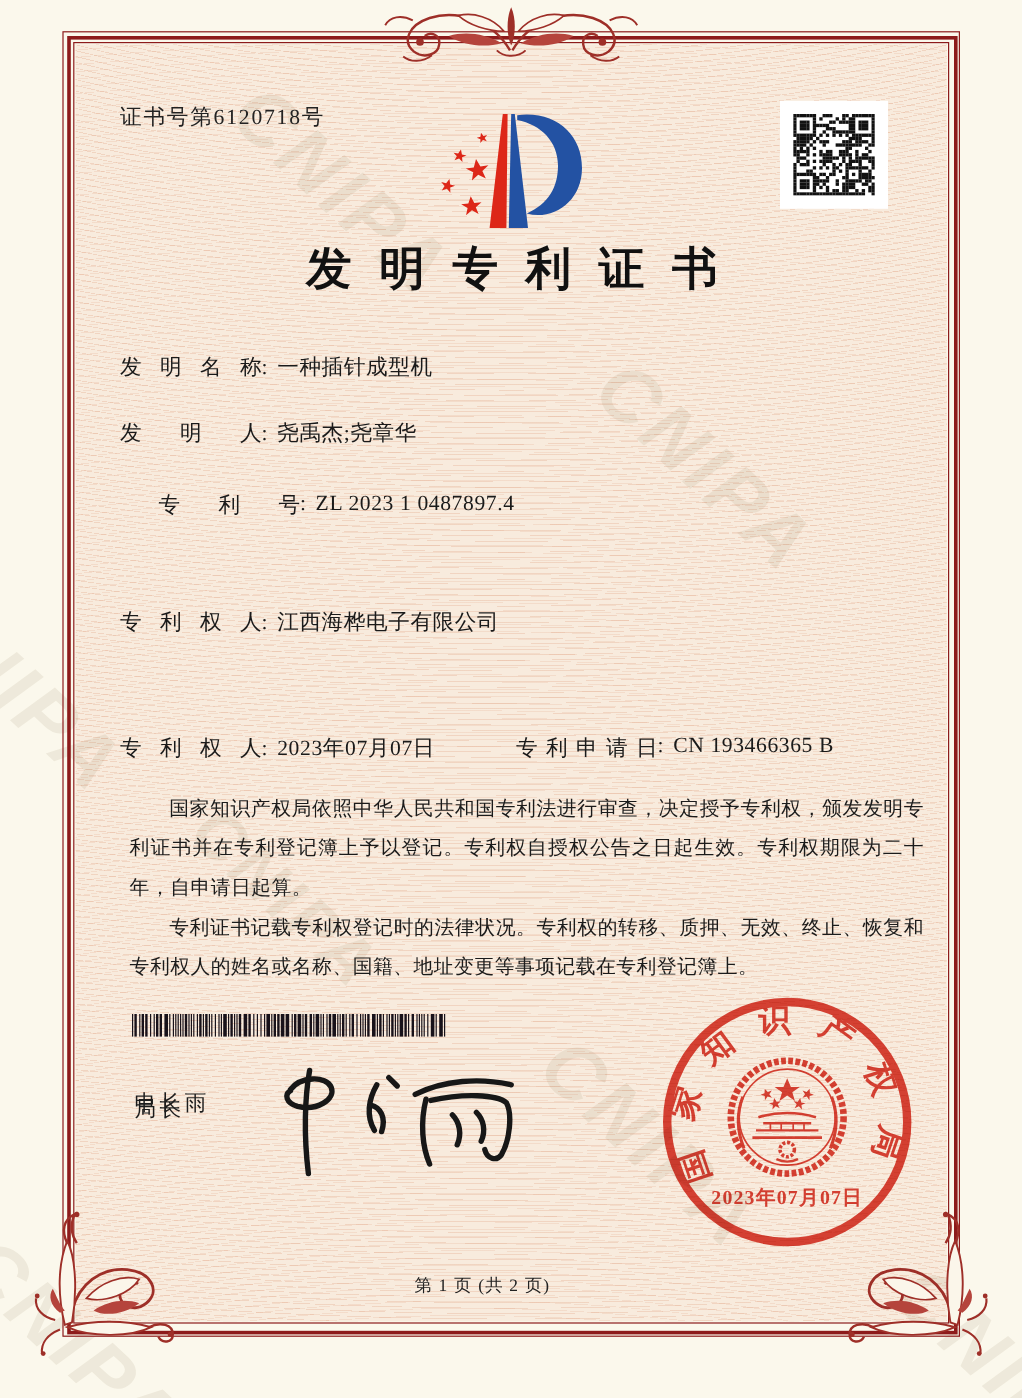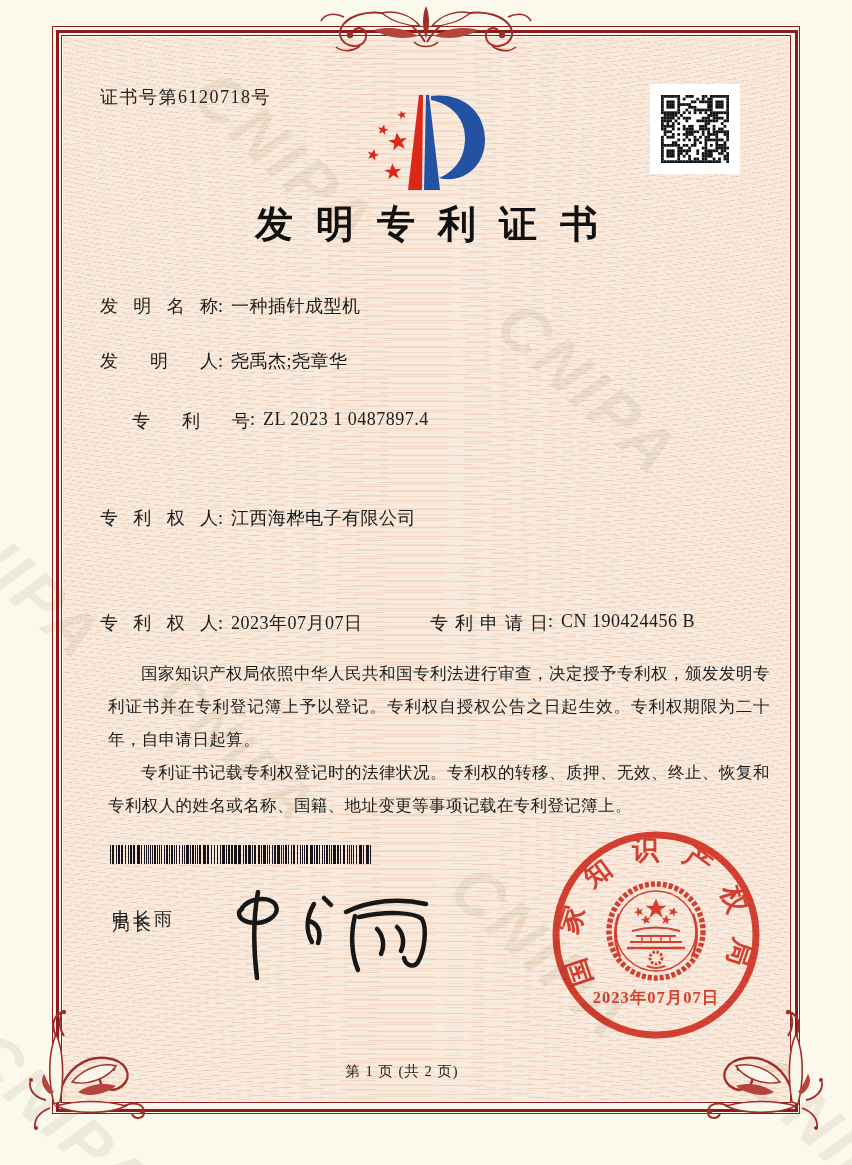--- a/index.html
+++ b/index.html
@@ -500,21 +500,21 @@
   </div>
   <div class="ct frow" style="top:409px;margin-left:32px;">
     <span class="flabel">专利号</span><span class="fcolon">:</span><span class="fval">ZL 2023 1 0487897.4</span>
   </div>
   <div class="ct frow" style="top:506px;">
     <span class="flabel">专利权人</span><span class="fcolon">:</span><span class="fval">江西海桦电子有限公司</span>
   </div>
   <div class="ct frow" style="top:611px;">
     <span class="flabel">专利权人</span><span class="fcolon">:</span><span class="fval">2023年07月07日</span>
     <span class="g2">
-      <span class="flabel">专利申请日</span><span class="fcolon">:</span><span class="fval">CN 190424456 B</span>
+      <span class="flabel">专利申请日</span><span class="fcolon">:</span><span class="fval">CN 193466365 B</span>
     </span>
   </div>
 
   <div class="ct paras">
     <p>国家知识产权局依照中华人民共和国专利法进行审查，决定授予专利权，颁发发明专利证书并在专利登记簿上予以登记。专利权自授权公告之日起生效。专利权期限为二十年，自申请日起算。</p>
     <p>专利证书记载专利权登记时的法律状况。专利权的转移、质押、无效、终止、恢复和专利权人的姓名或名称、国籍、地址变更等事项记载在专利登记簿上。</p>
   </div>
 
   <div class="ct barcode" id="barcode"><span style="width:1px;margin-right:1px"></span><span style="width:2px;margin-right:2px"></span><span style="width:1px;margin-right:1px"></span><span style="width:2px;margin-right:1px"></span><span style="width:2px;margin-right:2px"></span><span style="width:1px;margin-right:2px"></span><span style="width:1px;margin-right:1px"></span><span style="width:2px;margin-right:1px"></span><span style="width:2px;margin-right:2px"></span><span style="width:3px;margin-right:1px"></span><span style="width:1px;margin-right:2px"></span><span style="width:1px;margin-right:1px"></span><span style="width:1px;margin-right:1px"></span><span style="width:1px;margin-right:1px"></span><span style="width:1px;margin-right:1px"></span><span style="width:1px;margin-right:1px"></span><span style="width:2px;margin-right:1px"></span><span style="width:1px;margin-right:1px"></span><span style="width:1px;margin-right:1px"></span><span style="width:1px;margin-right:2px"></span><span style="width:1px;margin-right:1px"></span><span style="width:2px;margin-right:1px"></span><span style="width:1px;margin-right:1px"></span><span style="width:2px;margin-right:1px"></span><span style="width:1px;margin-right:1px"></span><span style="width:1px;margin-right:2px"></span><span style="width:1px;margin-right:2px"></span><span style="width:1px;margin-right:1px"></span><span style="width:1px;margin-right:1px"></span><span style="width:3px;margin-right:1px"></span><span style="width:1px;margin-right:1px"></span><span style="width:2px;margin-right:1px"></span><span style="width:1px;margin-right:1px"></span><span style="width:1px;margin-right:1px"></span><span style="width:2px;margin-right:2px"></span><span style="width:3px;margin-right:1px"></span><span style="width:2px;margin-right:2px"></span><span style="width:1px;margin-right:2px"></span><span style="width:1px;margin-right:2px"></span><span style="width:1px;margin-right:2px"></span><span style="width:1px;margin-right:1px"></span><span style="width:3px;margin-right:1px"></span><span style="width:1px;margin-right:1px"></span><span style="width:2px;margin-right:1px"></span><span style="width:2px;margin-right:1px"></span><span style="width:3px;margin-right:1px"></span><span style="width:3px;margin-right:2px"></span><span style="width:1px;margin-right:1px"></span><span style="width:2px;margin-right:1px"></span><span style="width:3px;margin-right:1px"></span><span style="width:1px;margin-right:1px"></span><span style="width:2px;margin-right:2px"></span><span style="width:2px;margin-right:1px"></span><span style="width:1px;margin-right:1px"></span><span style="width:3px;margin-right:1px"></span><span style="width:1px;margin-right:1px"></span><span style="width:1px;margin-right:2px"></span><span style="width:1px;margin-right:1px"></span><span style="width:2px;margin-right:1px"></span><span style="width:3px;margin-right:1px"></span><span style="width:1px;margin-right:1px"></span><span style="width:1px;margin-right:1px"></span><span style="width:2px;margin-right:1px"></span><span style="width:1px;margin-right:2px"></span><span style="width:1px;margin-right:1px"></span><span style="width:2px;margin-right:2px"></span><span style="width:1px;margin-right:2px"></span><span style="width:1px;margin-right:1px"></span><span style="width:1px;margin-right:1px"></span><span style="width:1px;margin-right:1px"></span><span style="width:2px;margin-right:2px"></span><span style="width:3px;margin-right:1px"></span><span style="width:1px;margin-right:1px"></span><span style="width:2px;margin-right:1px"></span><span style="width:1px;margin-right:2px"></span><span style="width:1px;margin-right:1px"></span><span style="width:1px;margin-right:1px"></span><span style="width:2px;margin-right:1px"></span><span style="width:1px;margin-right:1px"></span><span style="width:1px;margin-right:1px"></span><span style="width:3px;margin-right:1px"></span><span style="width:2px;margin-right:1px"></span><span style="width:1px;margin-right:2px"></span><span style="width:2px;margin-right:2px"></span><span style="width:1px;margin-right:1px"></span><span style="width:1px;margin-right:1px"></span><span style="width:1px;margin-right:1px"></span><span style="width:1px;margin-right:2px"></span><span style="width:1px;margin-right:2px"></span><span style="width:3px;margin-right:1px"></span><span style="width:1px;margin-right:2px"></span><span style="width:3px;margin-right:1px"></span><span style="width:1px;margin-right:1px"></span></div>
 

